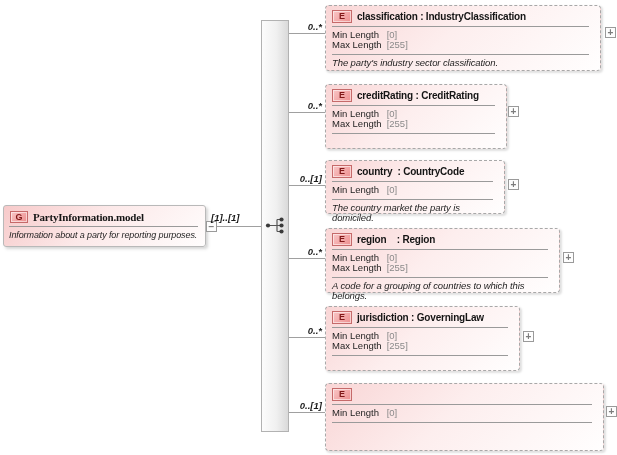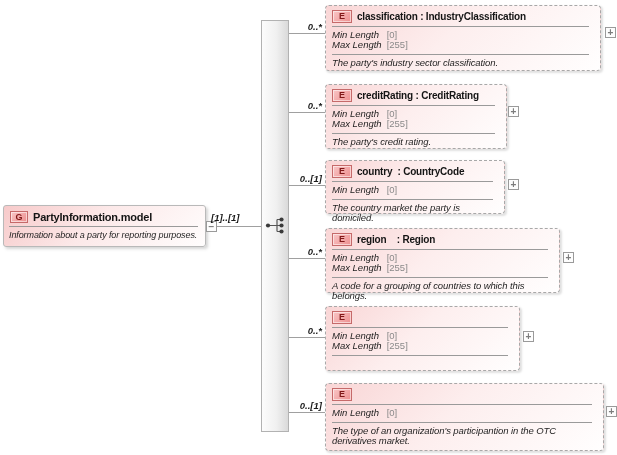--- a/index.html
+++ b/index.html
@@ -19,26 +19,26 @@
     box-shadow:1.5px 1.5px 2px rgba(120,120,120,.22);
   }
   .title-row{display:flex;align-items:center;gap:5px;padding:4px 6px 3px 6px;height:13px;}
   .badge{
     flex:0 0 auto;width:20px;height:13px;box-sizing:border-box;border:1px solid #c66a6a;
     background:linear-gradient(135deg,#f9c6c6 0%,#ed8f8f 100%);
     color:#801818;font-size:9px;font-weight:bold;line-height:11px;text-align:center;
     box-shadow:inset 0 0 0 1px rgba(255,255,255,.55);
   }
   .title{font-weight:bold;font-size:10px;letter-spacing:-0.2px;color:#141414;white-space:pre;overflow:visible;}
-  .t11{font-size:11px;}
+  .t11{font-size:11px;font-family:Liberation Serif, serif;}
   .divider{border-top:1px solid #9a9a9a;margin:0 11px 0 6px;height:0;}
   .gbox .divider{margin:0 7px 0 5px;}
   .facets{padding:3px 6px 4px 6px;}
   .facet{font-size:9.5px;line-height:10px;white-space:nowrap;}
-  .fname{font-style:italic;color:#1f1f1f;display:inline-block;width:52px;}
+  .fname{color:#1f1f1f;display:inline-block;width:52px;}
   .fval{color:#8a8a8a;}
   .desc{
     font-style:italic;font-size:9.5px;line-height:10px;letter-spacing:-0.1px;
     color:#1f1f1f;padding:3px 10px 3px 6px;
   }
   .gbox .desc{font-size:9px;padding:3px 6px 3px 5px;font-style:italic;}
   
   .hline{position:absolute;height:1px;background:#a0a0a0;}
   .card{
     position:absolute;font-size:9.5px;line-height:10px;font-weight:bold;font-style:italic;
@@ -118,21 +118,20 @@
       <div class="facet">
         <span class="fname">Min Length</span>
         <span class="fval">[0]</span>
       </div>
       <div class="facet">
         <span class="fname">Max Length</span>
         <span class="fval">[255]</span>
       </div>
     </div>
     <div class="divider"></div>
-    <div class="desc">The party's credit rating.</div>
   </div>
   <span class="toggle" style="left:508px;top:106px">+</span>
 
   <div class="hline" style="left:289px;top:185px;width:36px"></div>
   <div class="card" style="left:284px;top:174px;width:38px;text-align:right">0..[1]</div>
   <div class="ebox" style="left:325px;top:160px;width:180px;height:54px">
     <div class="title-row">
       <span class="badge">E</span>
       <span class="title">country  : CountryCode</span>
     </div>
@@ -169,20 +168,21 @@
     <div class="divider"></div>
     <div class="desc">A code for a grouping of countries to which this belongs.</div>
   </div>
   <span class="toggle" style="left:563px;top:252px">+</span>
 
   <div class="hline" style="left:289px;top:337px;width:36px"></div>
   <div class="card" style="left:284px;top:326px;width:38px;text-align:right">0..*</div>
   <div class="ebox" style="left:325px;top:306px;width:195px;height:65px">
     <div class="title-row">
       <span class="badge">E</span>
+      <span class="title">jurisdiction : GoverningLaw</span>
     </div>
     <div class="divider"></div>
     <div class="facets">
       <div class="facet">
         <span class="fname">Min Length</span>
         <span class="fval">[0]</span>
       </div>
       <div class="facet">
         <span class="fname">Max Length</span>
         <span class="fval">[255]</span>
@@ -199,17 +199,16 @@
       <span class="badge">E</span>
     </div>
     <div class="divider"></div>
     <div class="facets">
       <div class="facet">
         <span class="fname">Min Length</span>
         <span class="fval">[0]</span>
       </div>
     </div>
     <div class="divider"></div>
-    <div class="desc">The type of an organization's participantion in the OTC derivatives market.</div>
   </div>
   <span class="toggle" style="left:606px;top:406px">+</span>
 
 </div>
 
 </body></html>

